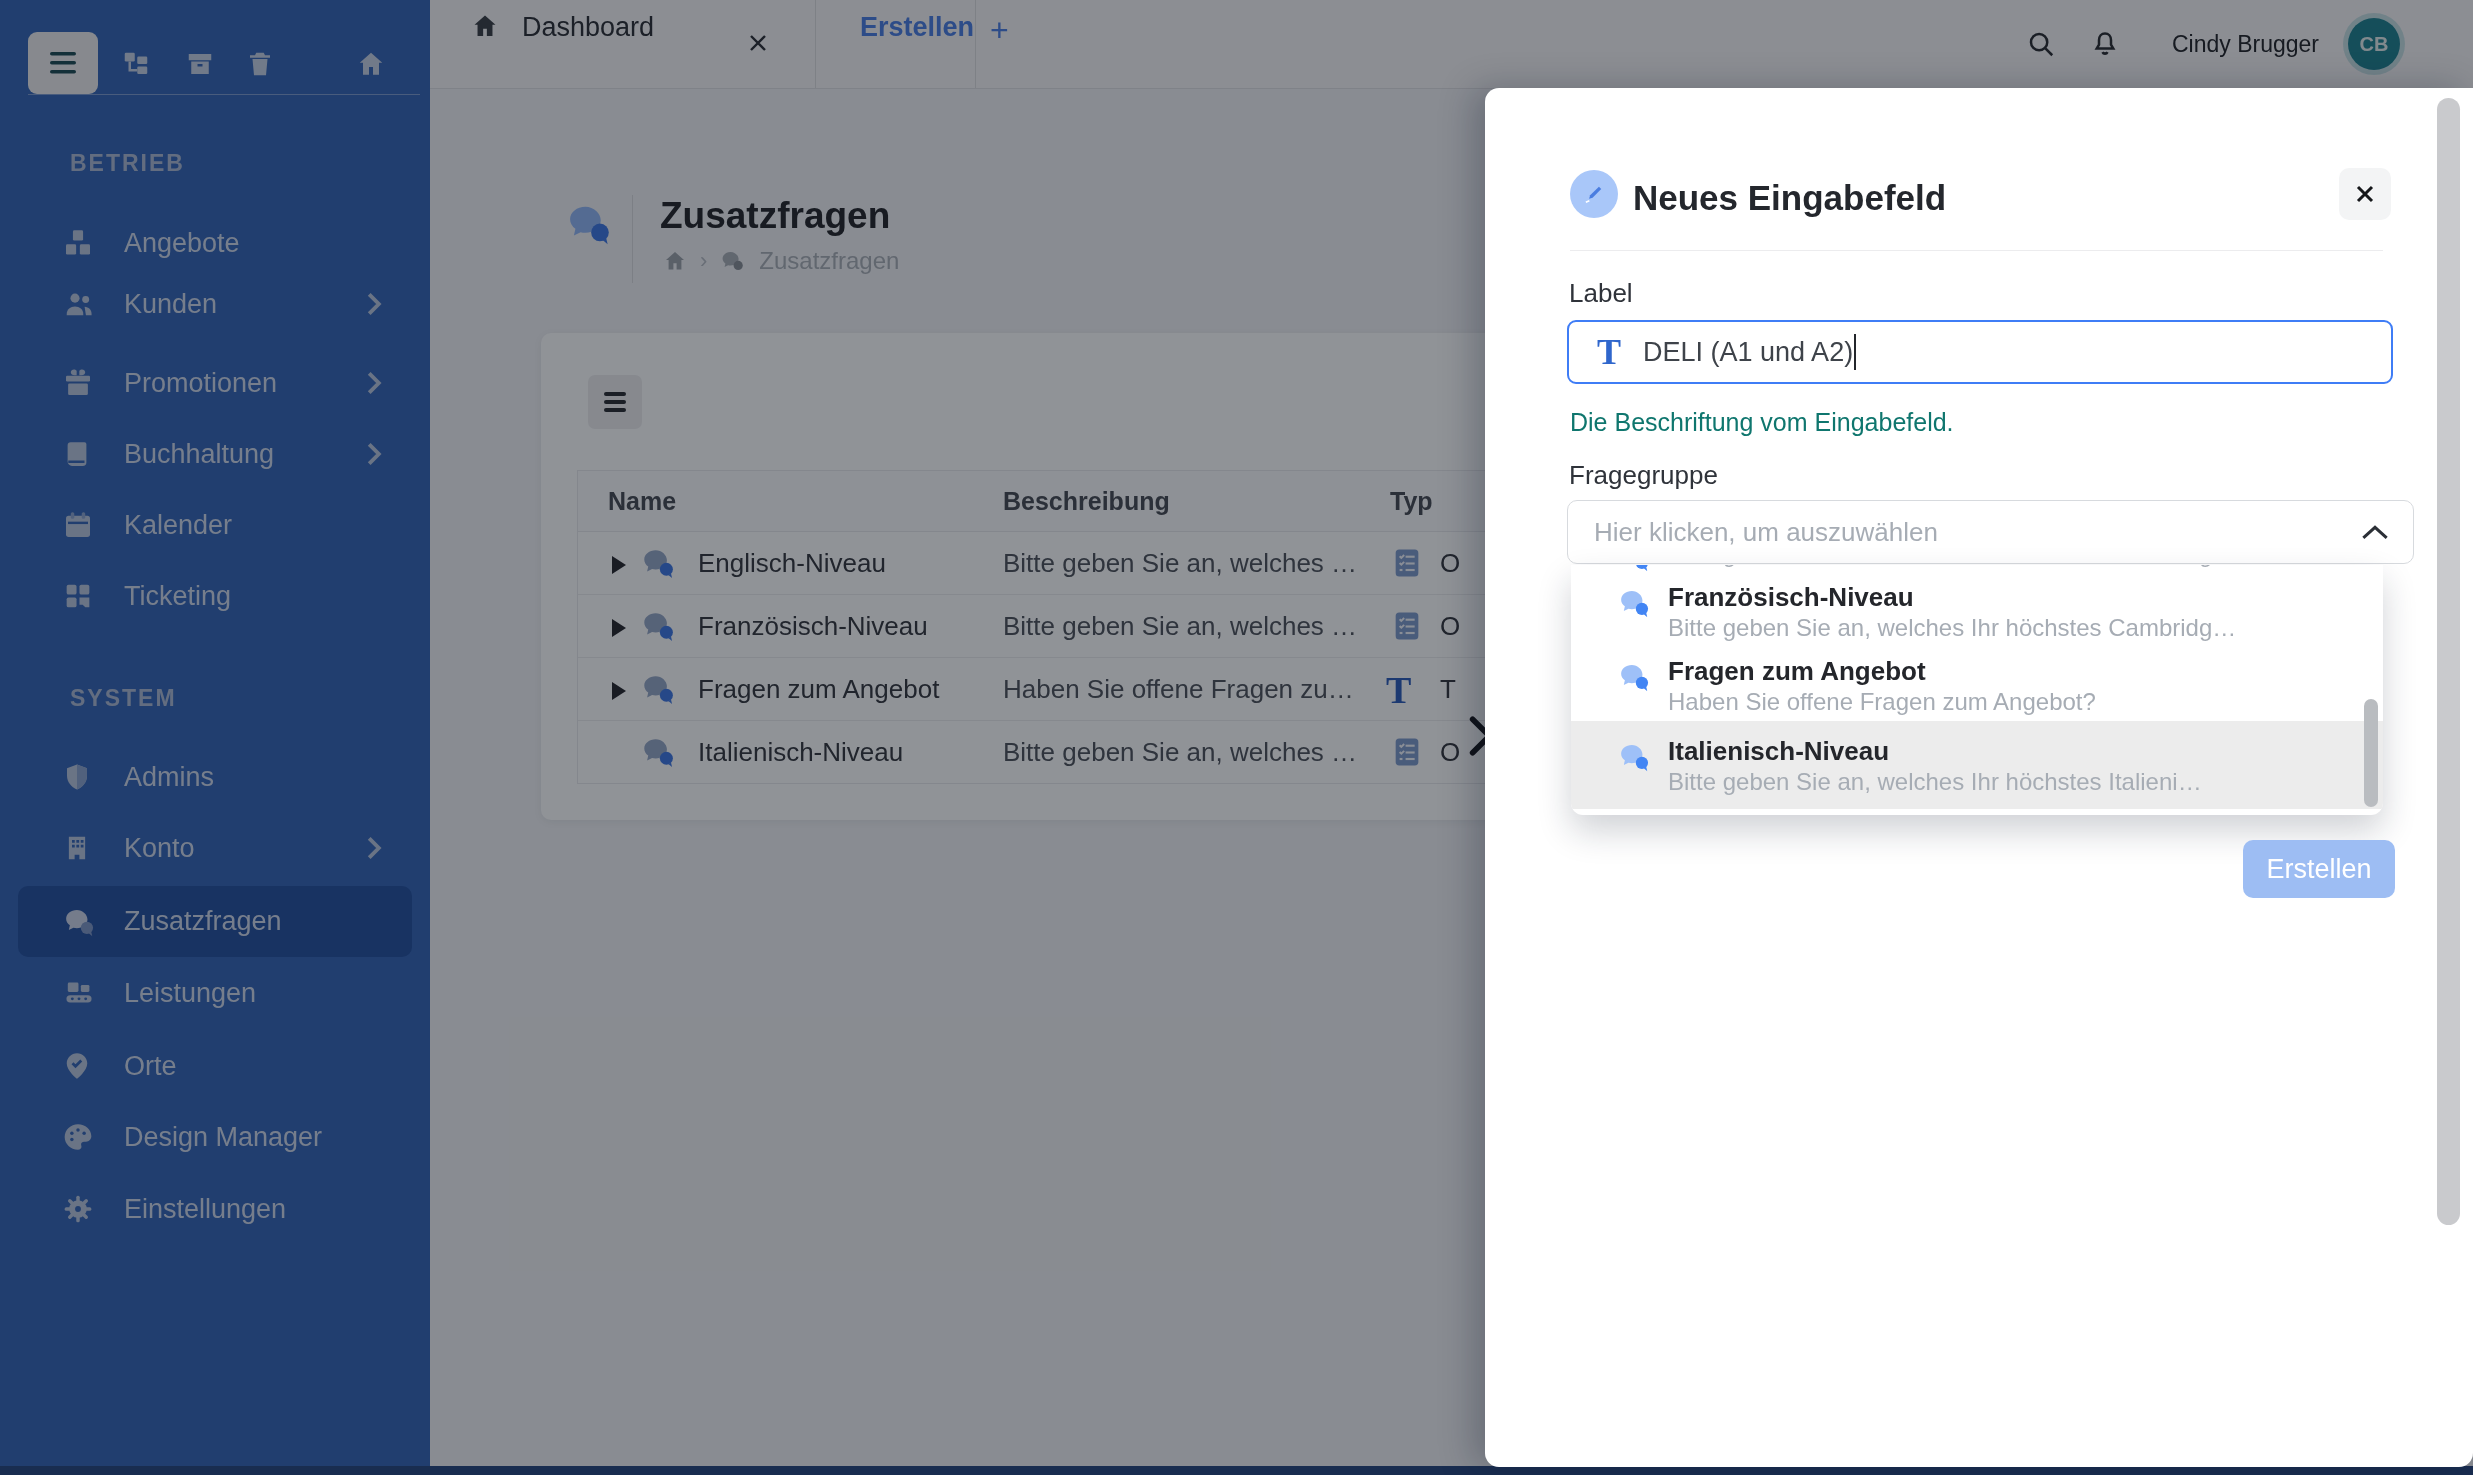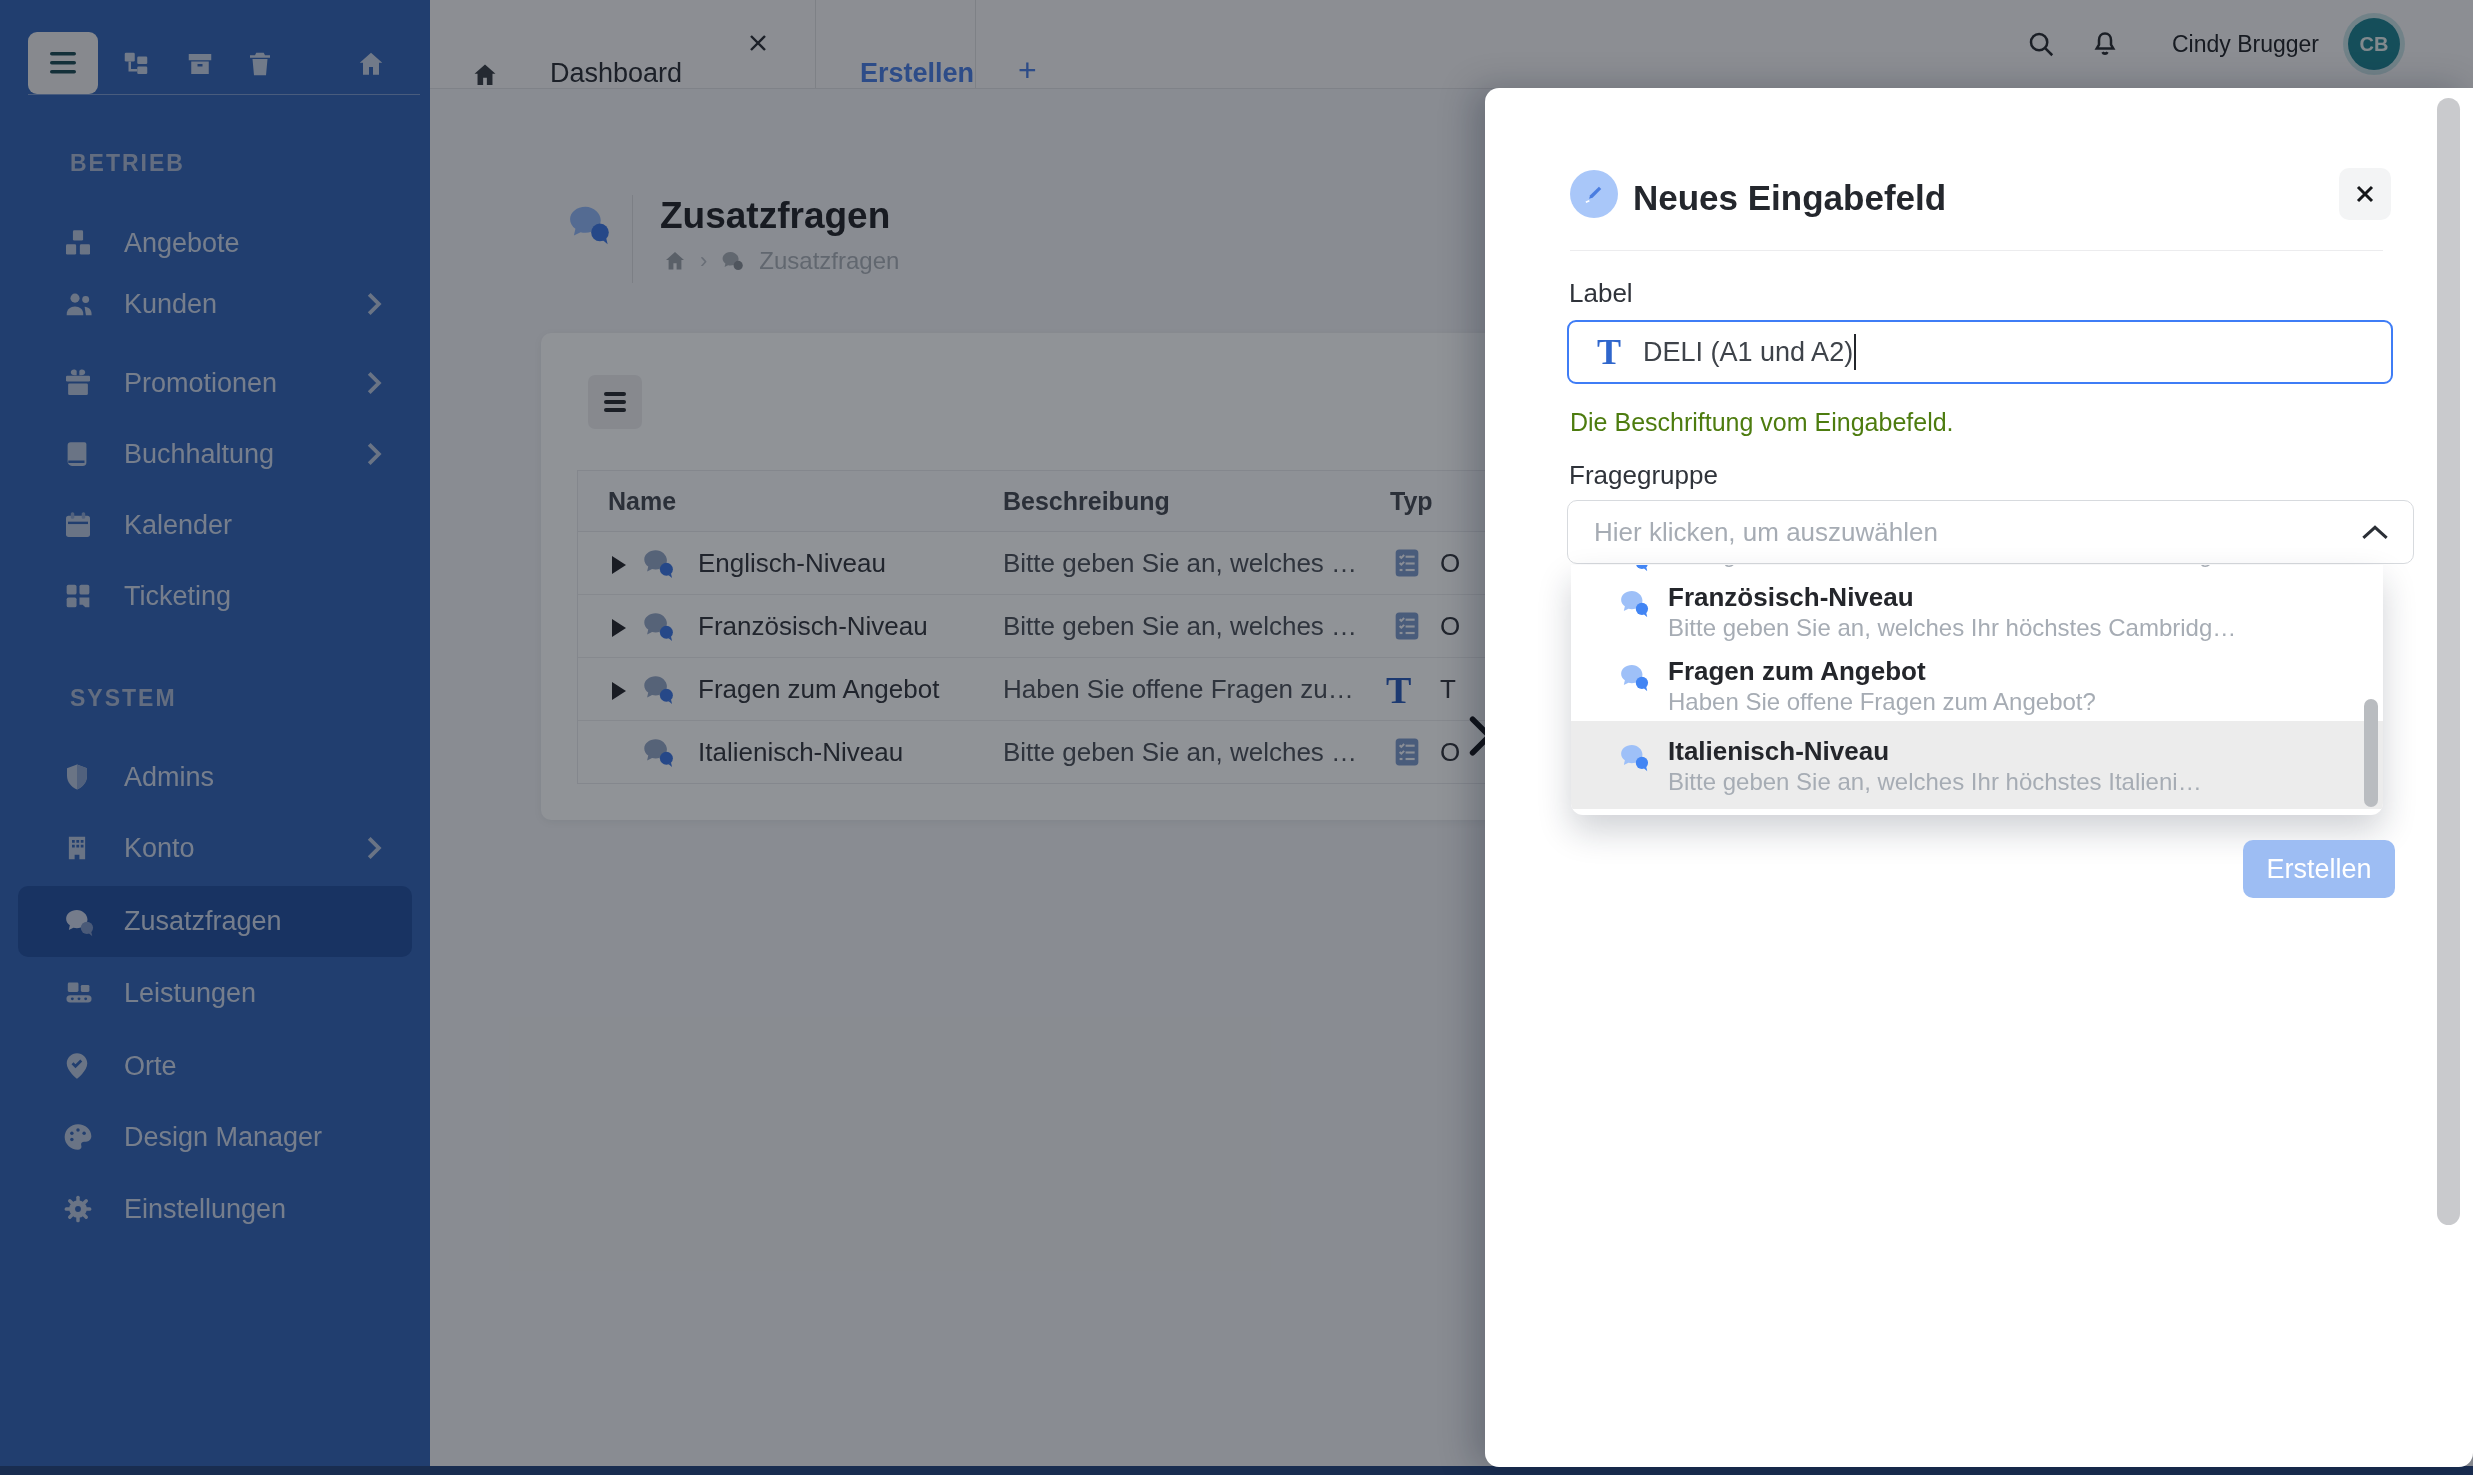--- a/index.html
+++ b/index.html
@@ -16,21 +16,21 @@
   .sb-section{position:absolute;left:70px;font-size:23px;font-weight:bold;letter-spacing:2px;color:#a9b8d2;}
   .sb-item{position:absolute;left:18px;width:394px;height:66px;border-radius:10px;
            display:flex;align-items:center;color:#ccd6e8;font-size:27px;cursor:pointer;}
   .sb-item .ic{width:34px;margin-left:44px;margin-right:28px;color:#b6c4dc;flex:none;}
   .sb-item.active{background:#24509e;height:71px;}
   .sb-chev{margin-left:auto;margin-right:30px;color:#b6c4dc;}
   .bubble1{fill:#c9d3e6;} .bubble2{fill:#7e96c4;}
 
   
   .navbar{position:absolute;left:430px;top:0;right:0;height:88px;background:#f2f3f5;border-bottom:1px solid #dcdee1;}
-  .tab{position:absolute;top:1px;height:88px;display:flex;align-items:flex-end;gap:28px;}
+  .tab{position:absolute;top:12px;height:88px;display:flex;align-items:flex-start;}
   .tab-sep{position:absolute;top:0;width:1px;height:88px;background:#d9dbde;}
   .tab-label{font-size:27px;color:#2b2f36;}
   .tab-blue{color:#4a7de0;font-weight:bold;font-size:27px;}
   .nav-ic{position:absolute;top:29px;color:#2a2d33;}
   .nav-user{position:absolute;top:0;height:88px;display:flex;align-items:center;font-size:23px;color:#23262b;}
   .avatar{position:absolute;left:1918px;top:18px;width:52px;height:52px;border-radius:50%;background:#1f808f;
           color:#dfe9ea;font-size:20px;font-weight:bold;display:flex;align-items:center;justify-content:center;
           box-shadow:0 0 0 5px rgba(110,180,190,.35);}
 
   
@@ -82,21 +82,21 @@
   .m-close{position:absolute;left:854px;top:80px;width:52px;height:52px;background:#f3f4f5;border-radius:10px;
            display:flex;align-items:center;justify-content:center;cursor:pointer;}
   .m-div{position:absolute;left:85px;right:90px;top:162px;height:1px;background:#ececee;}
   .f-label{position:absolute;left:84px;font-size:26px;color:#2f333a;}
   .input-box{position:absolute;left:82px;top:232px;width:826px;height:64px;border:2px solid #3f7df6;border-radius:9px;
              background:#fff;display:flex;align-items:center;box-sizing:border-box;}
   .input-T{font-family:"Liberation Serif","DejaVu Serif",serif;font-size:36px;font-weight:bold;color:#2f66cc;
            margin:0 22px 0 28px;}
   .input-val{font-size:27px;color:#3e434a;}
   .caret-bar{display:inline-block;width:2px;height:36px;background:#23262b;vertical-align:middle;margin-left:1px;}
-  .helper{position:absolute;left:85px;top:320px;font-size:25px;color:#4d7c0f;}
+  .helper{position:absolute;left:85px;top:320px;font-size:25px;color:#0f766e;}
   .select-box{position:absolute;left:82px;top:412px;width:847px;height:64px;border:1px solid #d7dade;border-radius:10px;
               background:#fff;display:flex;align-items:center;box-sizing:border-box;}
   .select-ph{font-size:26px;color:#a6acb4;margin-left:26px;}
   .select-chev{margin-left:auto;margin-right:24px;color:#2b2f36;}
   .dd-list{position:absolute;left:86px;top:477px;width:812px;height:250px;background:#fff;border-radius:0 0 12px 12px;
            box-shadow:0 16px 34px rgba(20,30,50,.20);overflow:hidden;}
   .dd-item{position:relative;padding:10px 20px 6px 97px;}
   .dd-item.first{margin-top:-38px;}
   .dd-item.hl{background:#ececec;padding-top:16px;padding-bottom:14px;}
   .dd-ic{position:absolute;left:46px;top:14px;}

